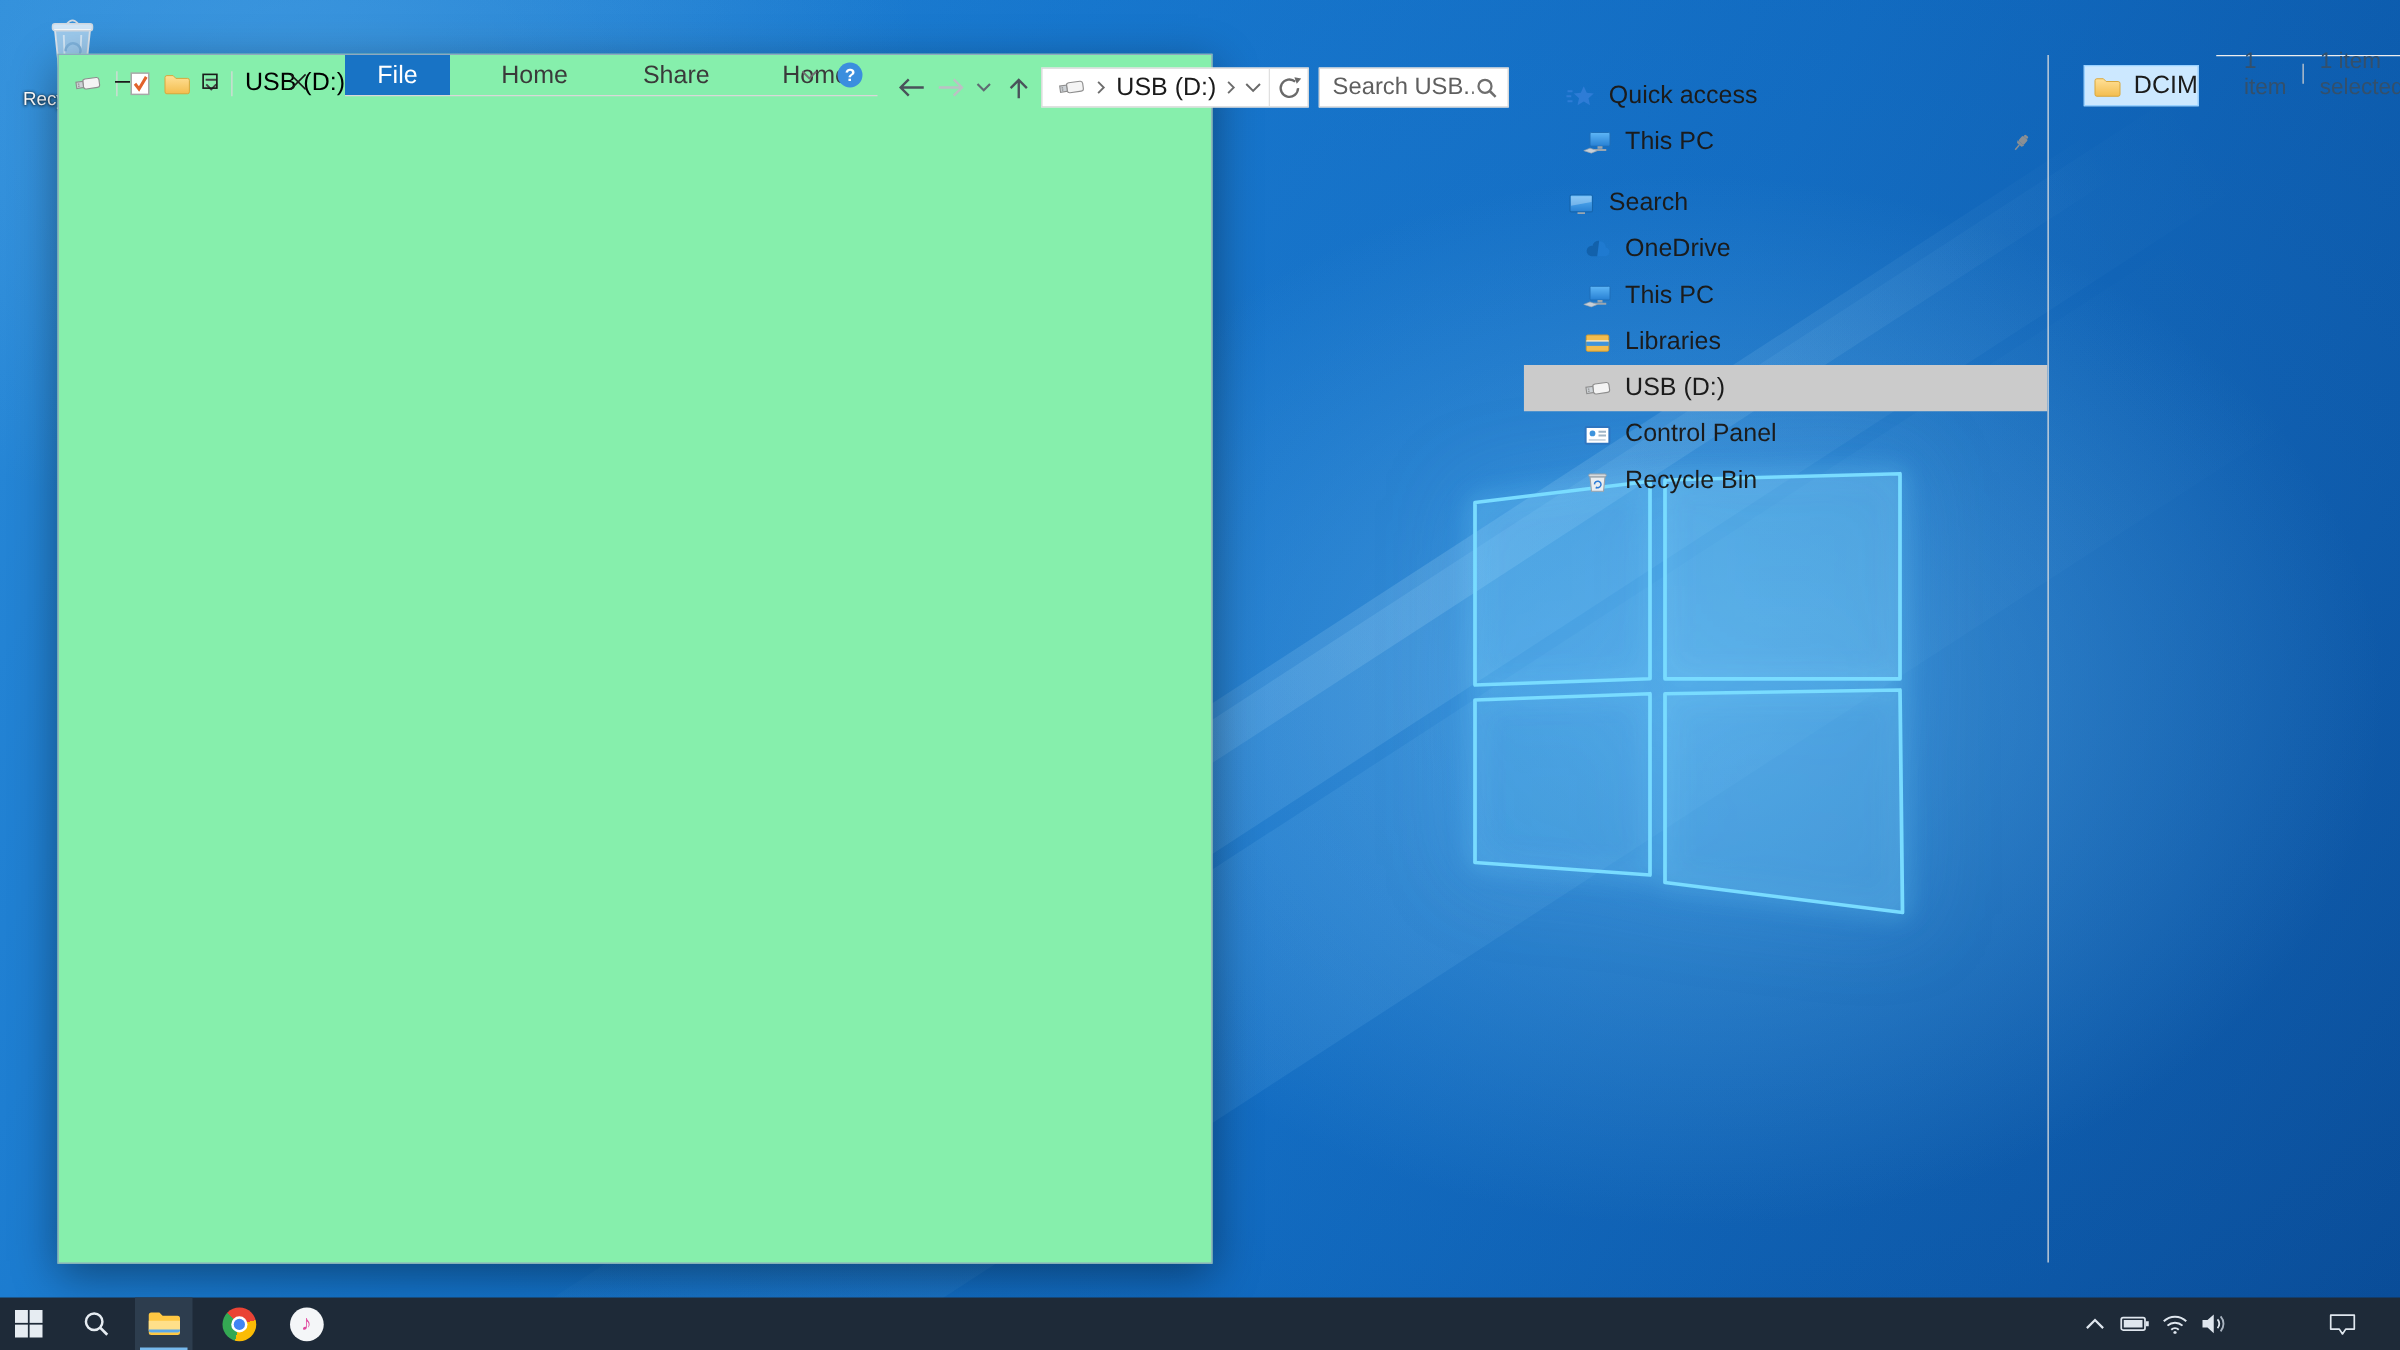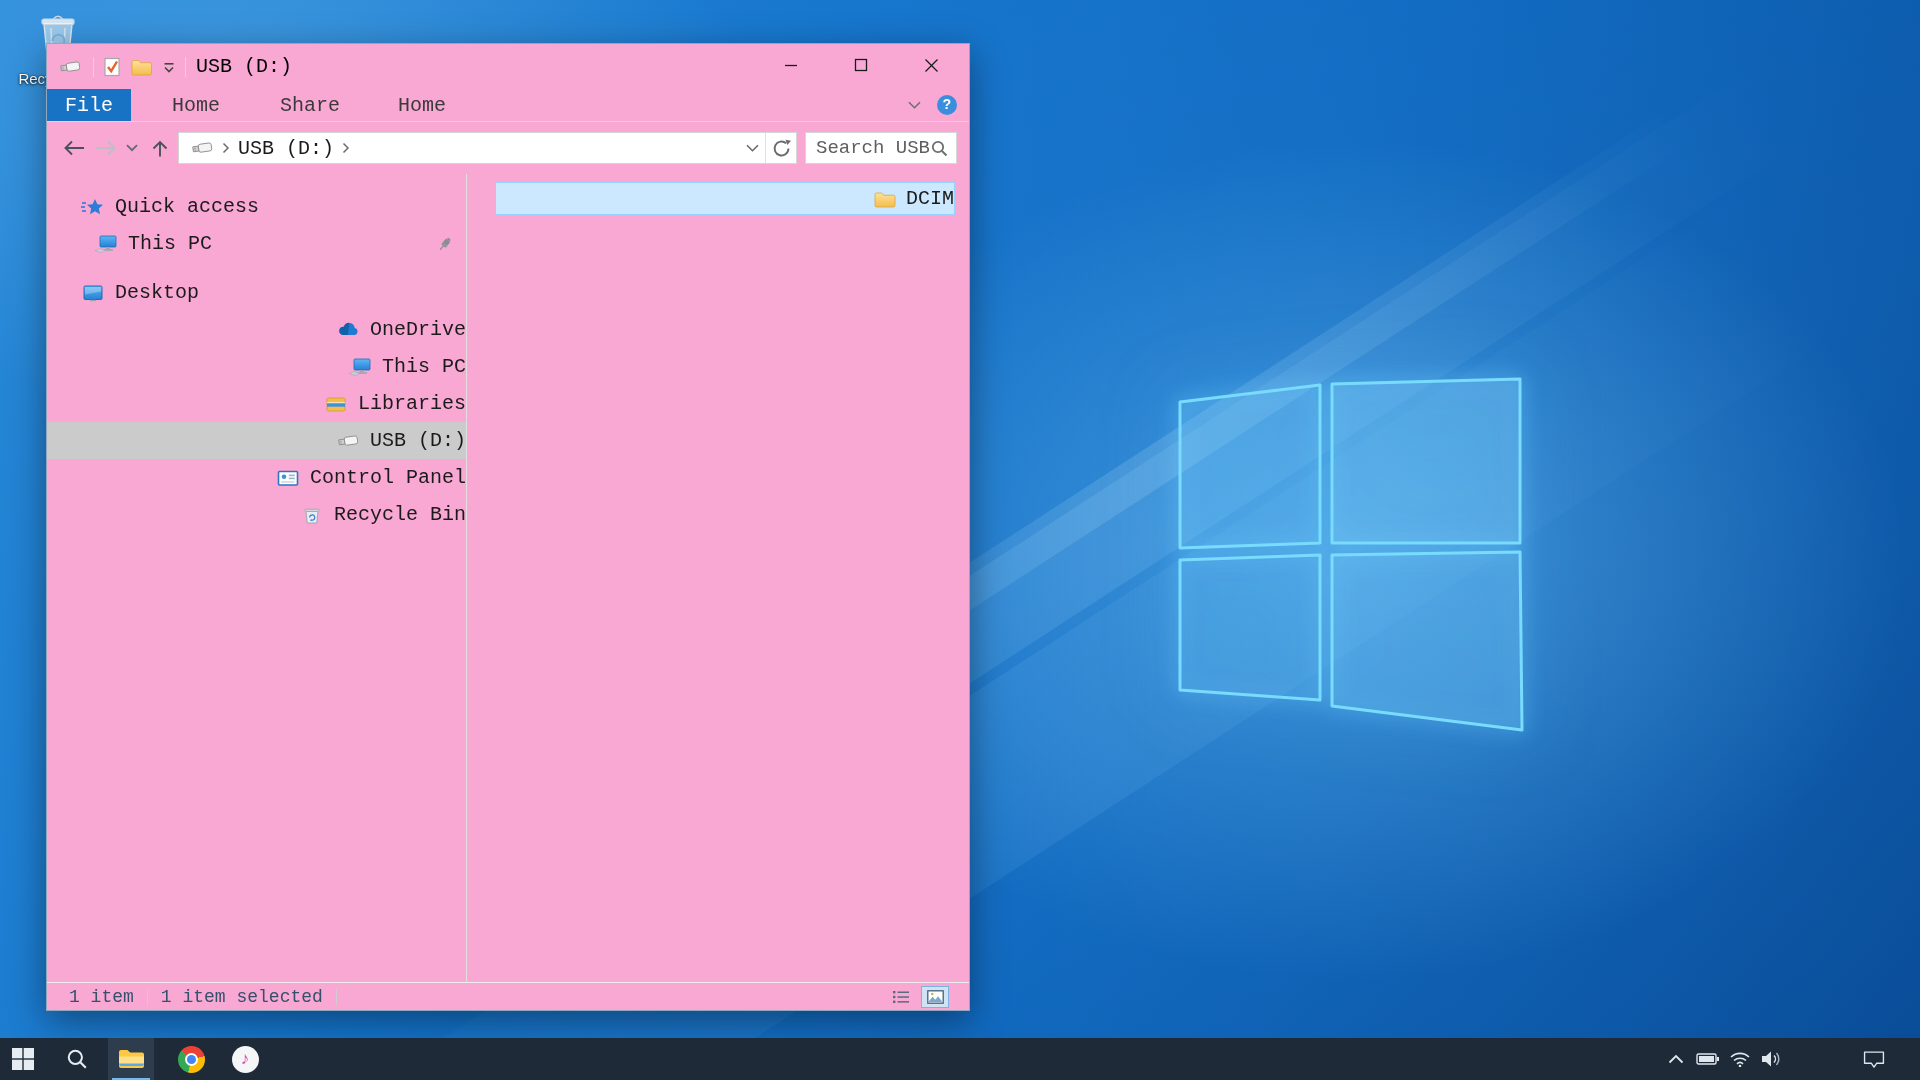--- a/index.html
+++ b/index.html
@@ -22,22 +22,22 @@
     background:linear-gradient(90deg,transparent,rgba(195,235,255,0.18),transparent);}
   .winlogo{position:absolute;left:0;top:0;}
 
   
   .desk-icon{position:absolute;left:14px;top:8px;width:88px;z-index:1;text-align:center;}
   .desk-icon .dlabel{margin-top:2px;font-size:15px;color:#fff;
      text-shadow:0 1px 3px rgba(0,0,0,0.8),0 0 2px rgba(0,0,0,0.6);}
 
   
   .window{position:absolute;left:46px;top:43px;width:924px;height:968px;z-index:2;
-     background:#f9a8d4;border:1px solid #8fa8bf;box-sizing:border-box;
-     box-shadow:0 10px 34px rgba(0,0,0,0.40);display:flex;flex-direction:column;font-family:Liberation Mono, monospace;}
+     background:#86efac;border:1px solid #8fa8bf;box-sizing:border-box;
+     box-shadow:0 10px 34px rgba(0,0,0,0.40);display:flex;flex-direction:row;}
 
   .titlebar{height:45px;flex:0 0 45px;display:flex;align-items:center;position:relative;}
   .qat{display:flex;align-items:center;gap:10px;padding-left:10px;}
   .qsep{width:1px;height:20px;background:#d9d9d9;}
   .title-text{font-size:20px;color:#000;margin-left:10px;white-space:nowrap;}
   .capbtn{position:absolute;top:0;width:46px;height:42px;display:flex;align-items:center;justify-content:center;}
   .capbtn.min{right:155px;} .capbtn.max{right:85px;} .capbtn.cls{right:15px;}
 
   .menubar{height:32px;flex:0 0 32px;display:flex;align-items:stretch;
      border-bottom:1px solid #d8d8d8;position:relative;font-size:20px;text-align:center;}
@@ -61,21 +61,21 @@
   .searchbox input{flex:1;min-width:0;border:none;outline:none;font-family:inherit;
      font-size:19px;color:#444;padding:0 0 0 10px;background:transparent;}
   .searchbox input::placeholder{color:#5f5f5f;opacity:1;}
   .mag{margin:0 8px 0 2px;flex:0 0 auto;}
 
   .bodyrow{flex:1;display:flex;min-height:0;}
   .sidebar{width:420px;flex:0 0 420px;border-right:1px solid #e0e0e0;padding-top:14px;
      box-sizing:border-box;overflow:hidden;}
   .si{height:37px;display:flex;align-items:center;font-size:20px;color:#1b1b1b;}
   .si .ic{width:26px;display:flex;justify-content:center;margin-right:9px;flex:0 0 26px;}
-  .si.lvl0{padding-left:33px;} .si.lvl1{padding-left:46px;justify-content:flex-end;}
+  .si.lvl0{padding-left:33px;} .si.lvl1{padding-left:46px;}
   .si.sel{background:#cbcbcb;}
   .si.gap{margin-top:12px;}
   .si .pin{margin-left:auto;margin-right:12px;}
 
   .main{flex:1;min-width:0;}
   .file-item{margin:8px 14px 0 28px;height:33px;display:flex;align-items:center;
      background:#cce8ff;border:1px solid #99d1ff;box-sizing:border-box;padding-left:6px;justify-content:flex-end;}
   .file-item .fname{font-size:20px;color:#1b1b1b;margin-left:9px;}
 
   .statusbar{height:27px;flex:0 0 27px;display:flex;align-items:center;padding-left:22px;
@@ -361,21 +361,21 @@
               <use href="#i-pin"></use>
             </svg>
         </div>
 
         <div class="si lvl0 gap">
           <span class="ic">
             <svg width="24" height="20" viewBox="0 0 24 20">
                 <use href="#i-desktop"></use>
               </svg>
             </span>
-          <span>Desktop</span>
+          <span>Search</span>
         </div>
 
         <div class="si lvl1">
           <span class="ic">
             <svg width="24" height="20" viewBox="0 0 24 20">
                 <use href="#i-cloud"></use>
               </svg>
             </span>
           <span>OneDrive</span>
         </div>

